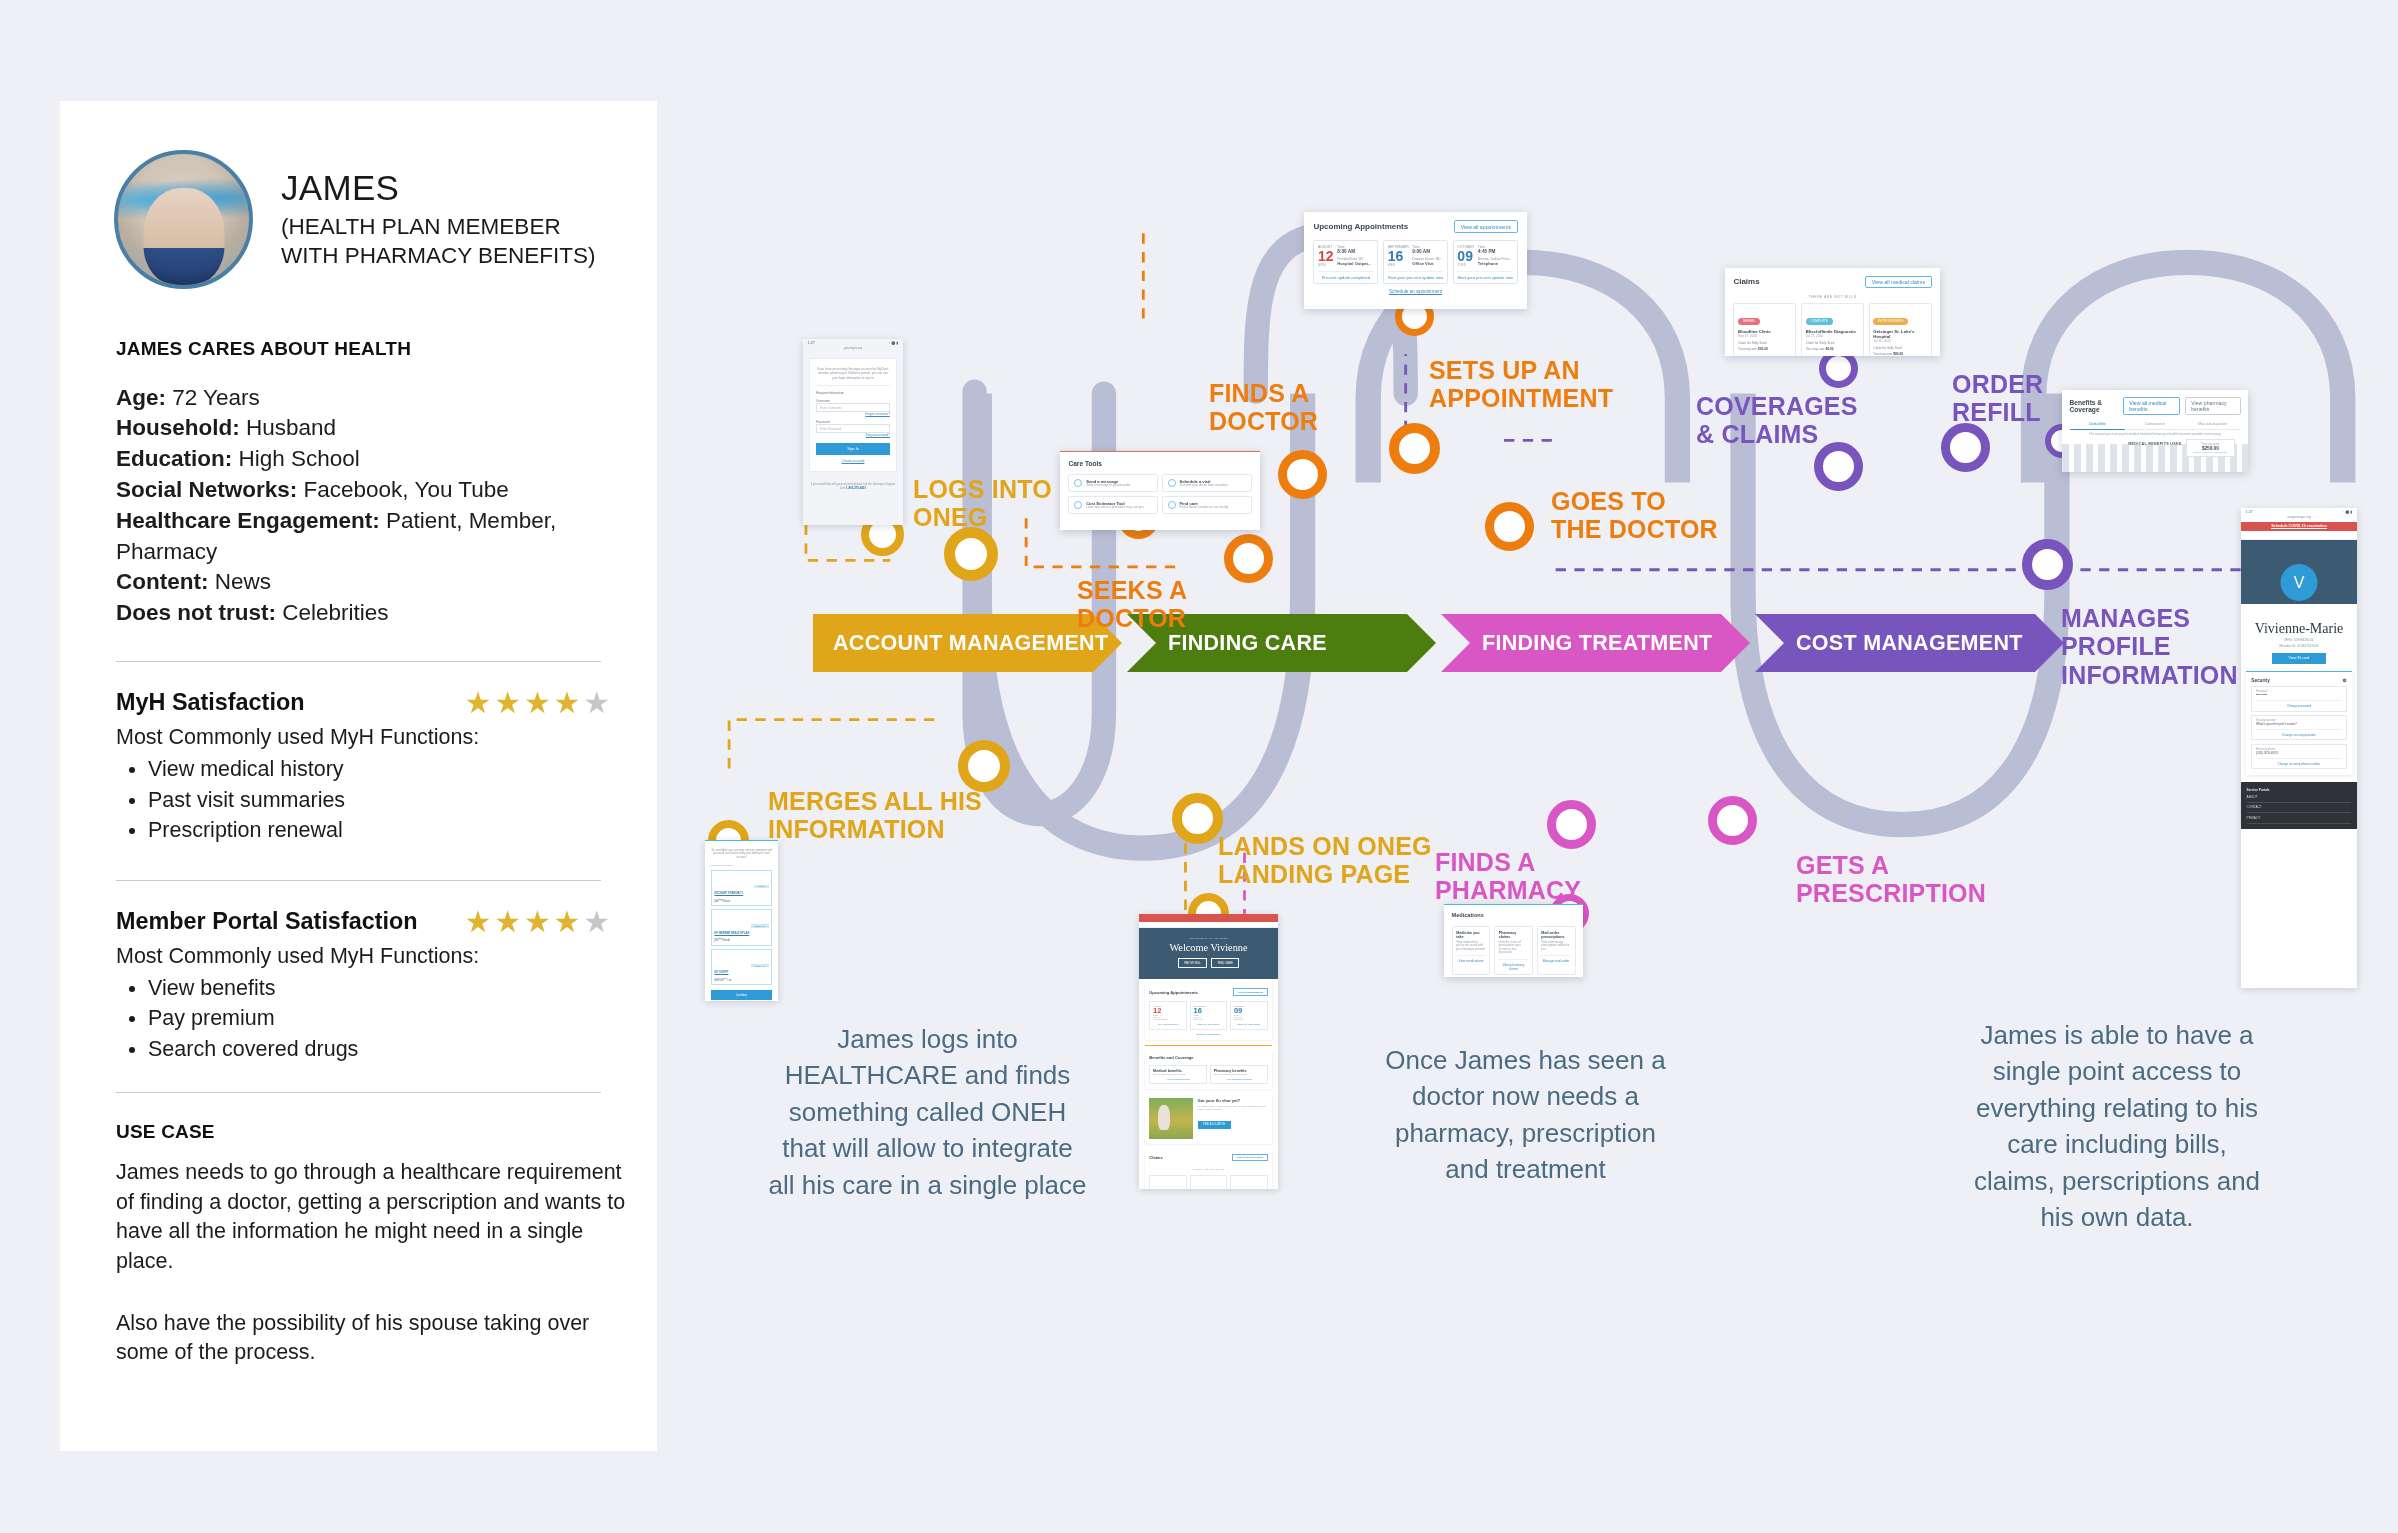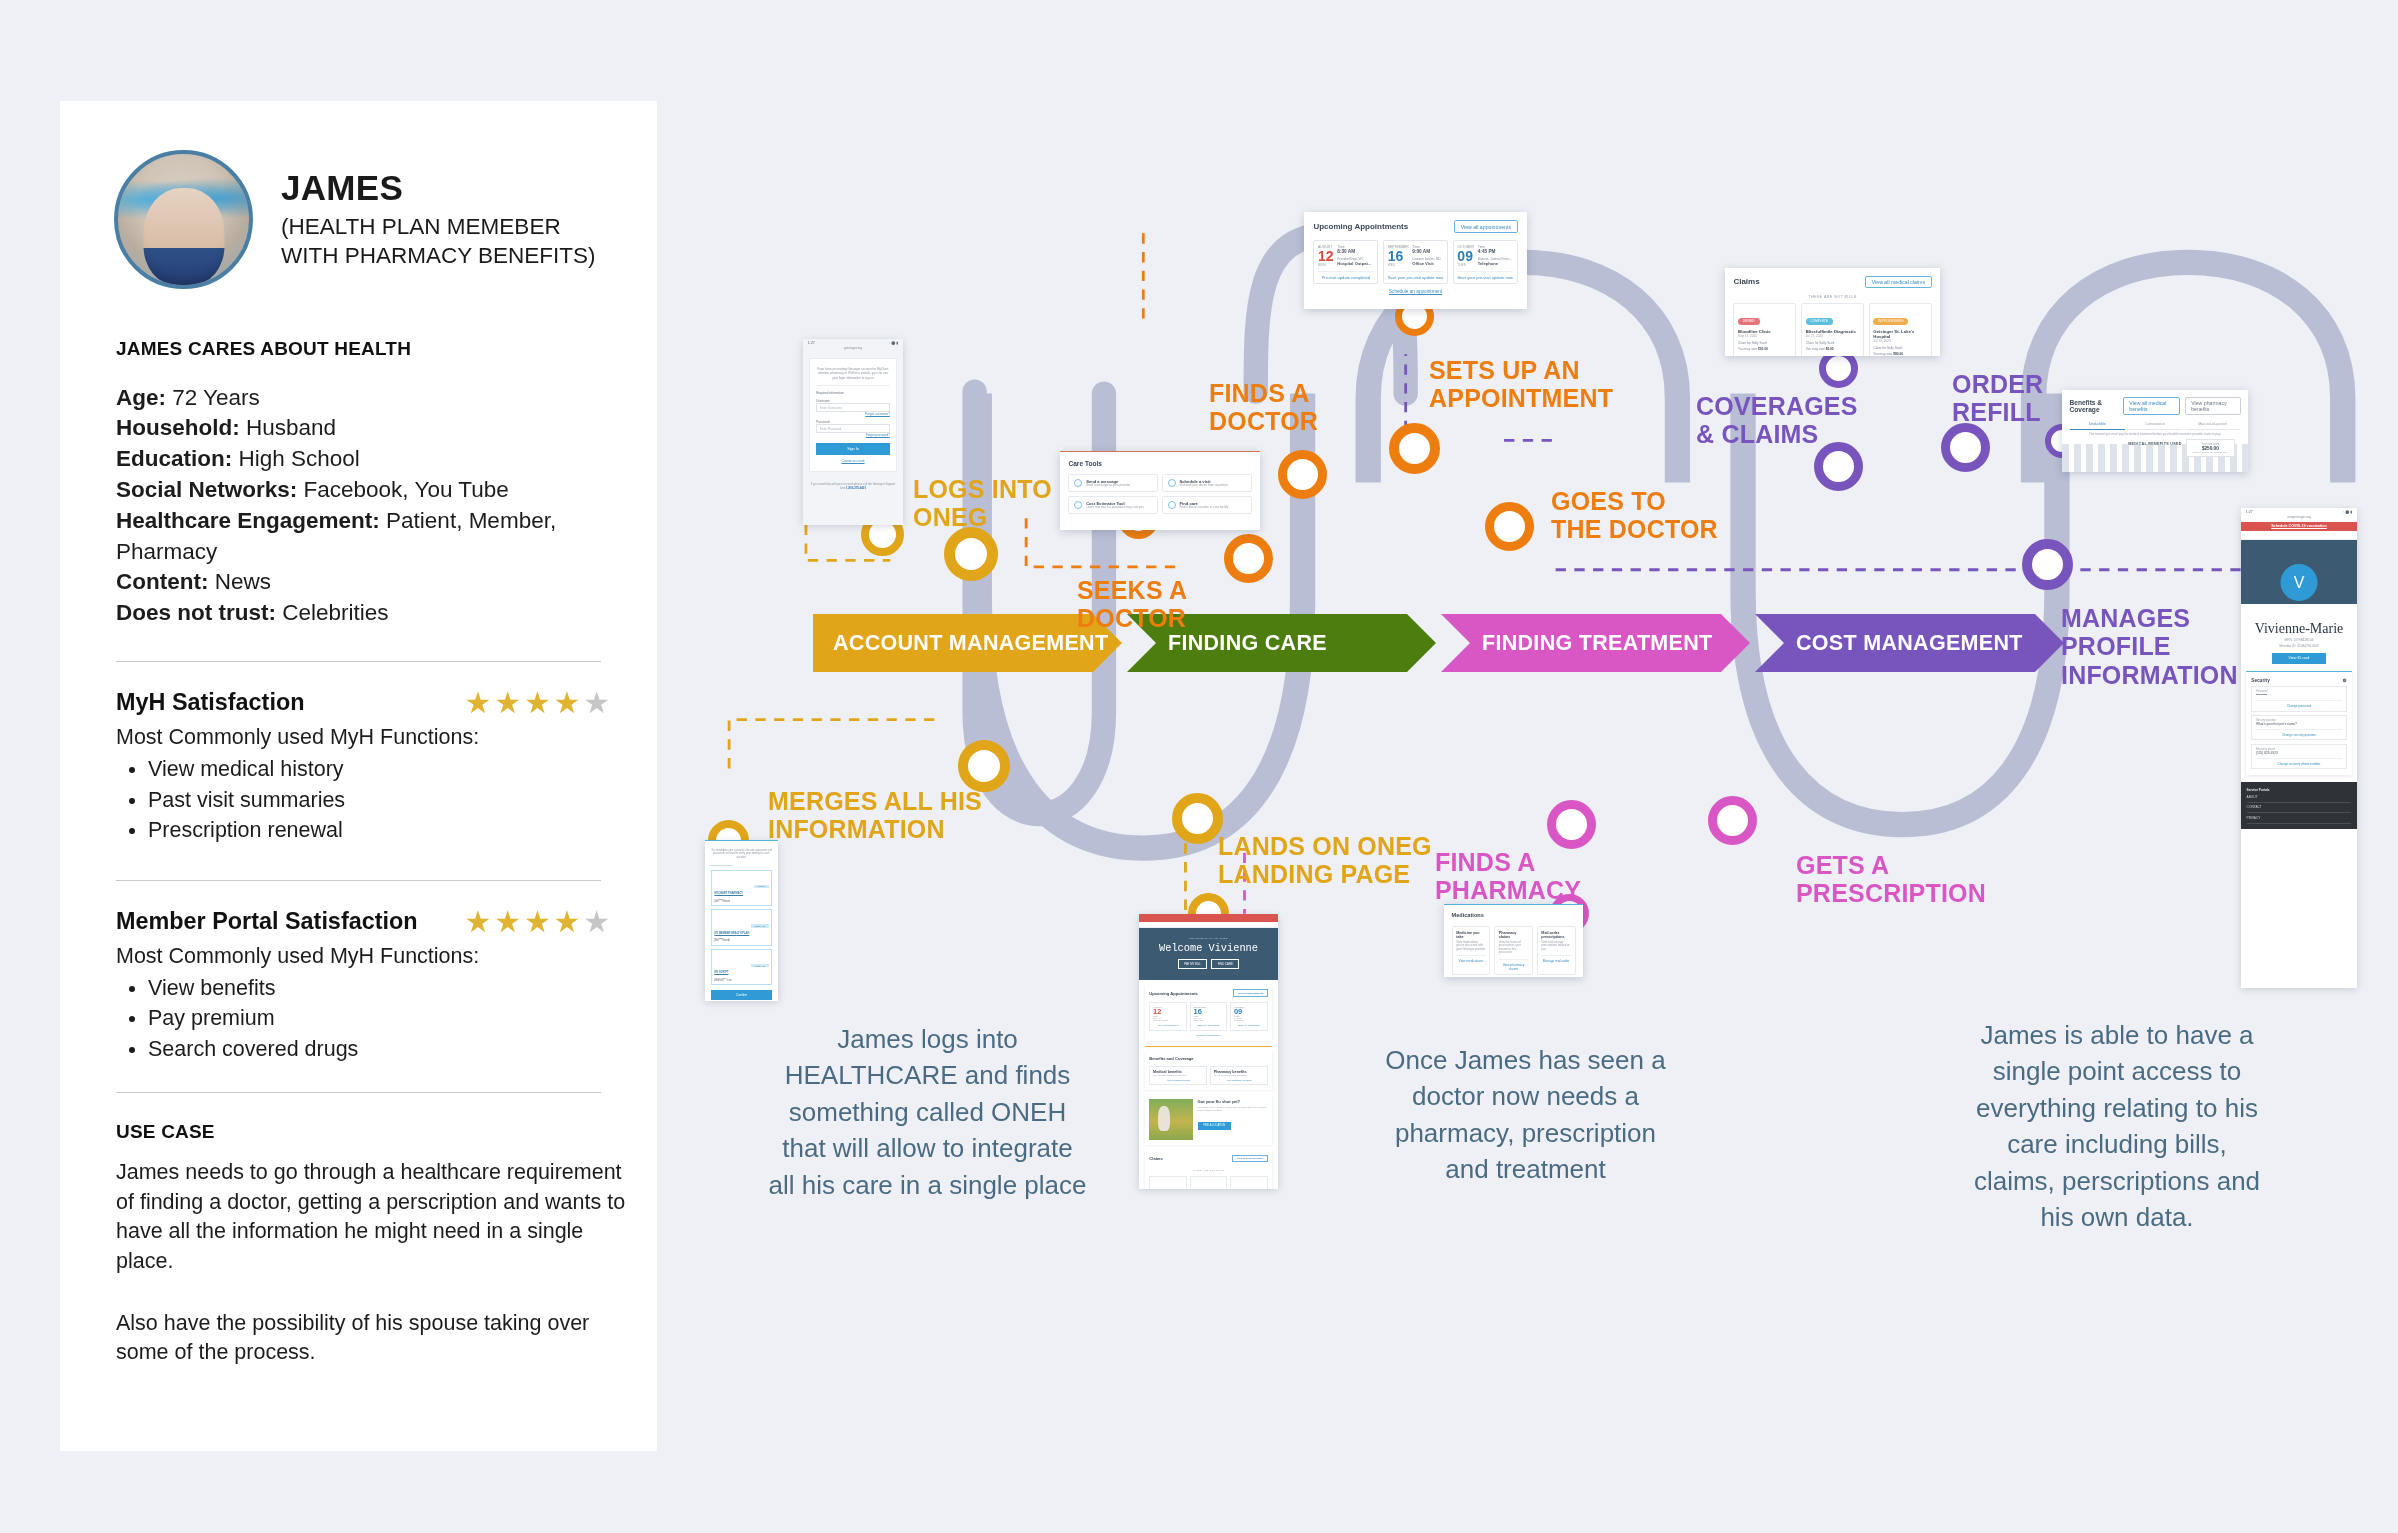--- a/index.html
+++ b/index.html
@@ -32,21 +32,21 @@
     opacity: .85;
   }
   .avatar::after {
     content: ""; position: absolute; left: 50%; top: 26%;
     width: 81px; height: 97px; transform: translateX(-50%);
     border-radius: 46% 46% 40% 40%;
     background: linear-gradient(#e6d3c2, #d8bda6 62%, #2d4f86 62%, #27427a 100%);
     box-shadow: inset 0 -17px 13px -11.2px rgba(0,0,0,.25);
   }
   .persona-names { margin-left: 28px; }
-  .persona-names .nm { font-size: 35px; font-weight: bold; color: #1a1a1a; letter-spacing: 0.3px; }
+  .persona-names .nm { font-size: 35px; font-weight: normal; color: #1a1a1a; letter-spacing: 0.3px; }
   .persona-names .role { font-size: 22.5px; color: #1a1a1a; line-height: 1.28; margin-top: 4.7px; }
   .cares { margin: 49px 0 0 56px; font-size: 19px; font-weight: bold; letter-spacing: 0.2px; color: #111; }
   .facts { margin: 22.5px 0 0 56px; font-size: 22.5px; color: #1c1c1c; line-height: 1.37; width: 497px; }
   .facts b { font-weight: bold; }
   .rule { margin: 32px 56px 0 56px; height: 0.9px; background: #c9c9c9; }
   .sat-block { margin: 26px 0 0 56px; width: 497px; }
   .sat-row { display: flex; align-items: center; justify-content: space-between; }
   .sat-title { font-size: 23.4px; font-weight: bold; color: #111; }
   .stars { font-size: 30px; letter-spacing: 2.8px; line-height: 1; }
   .star-on { color: #e0b430; }
@@ -191,21 +191,21 @@
   .pf-fv { font-size: 3.2px; color: #4a5561; }
   .pf-fa { font-size: 3px; color: #3a8dc0; border-top: 0.9px solid #eef1f4; margin-top: 2.8px; padding-top: 2.8px; text-align: center; }
   .pf-dark { background: #2f3338; margin-top: 7.5px; padding: 5.6px; }
   .pf-dl { color: #cfd3d8; font-size: 3.2px; border-bottom: 0.9px solid #4a4f55; padding: 2.8px 0; }
 
   .oneg { left: 1139px; top: 914px; width: 139px; height: 275px; }
   .og-top { background: #d9534f; height: 7.5px; }
   .og-nav { height: 6.6px; background: #fff; border-bottom: 0.9px solid #eceff2; }
   .og-hero { background: #3d5a73; padding: 9.4px 0 11.2px; text-align: center; }
   .og-wel { font-size: 2.4px; color: #c3d0dc; letter-spacing: 0.4px; }
-  .og-h1 { font-family: Liberation Mono, monospace; color: #fff; font-size: 10.3px; margin-top: 1.9px; }
+  .og-h1 { font-family: Liberation Serif, serif; color: #fff; font-size: 10.3px; margin-top: 1.9px; }
   .og-hb { display: flex; gap: 3.7px; justify-content: center; margin-top: 4.7px; }
   .og-hbtn { border: 0.9px solid #fff; color: #fff; font-size: 2.8px; padding: 1.9px 5.6px; }
   .og-sec { background: #fff; margin: 4.7px 5.6px 0; box-shadow: 0 0.9px 2.8px rgba(40,55,80,.13); padding: 4.7px; }
   .og-sh { display: flex; justify-content: space-between; align-items: center; font-size: 4.1px; font-weight: bold; color: #3c4654; }
   .og-sb { border: 0.9px solid #66b3e0; color: #3a8dc0; font-size: 2.4px; padding: 1.4px 3.7px; }
   .og-row { display: flex; gap: 2.8px; margin-top: 4.7px; }
   .og-it { flex: 1; border: 0.9px solid #e6eaef; padding: 2.8px; }
   .og-dy { font-size: 7.5px; font-weight: bold; color: #d34b3f; line-height: 1; }
   .og-dy.b { color: #2f7fb5; }
   .og-sm { font-size: 2.1px; color: #9aa2ad; }

